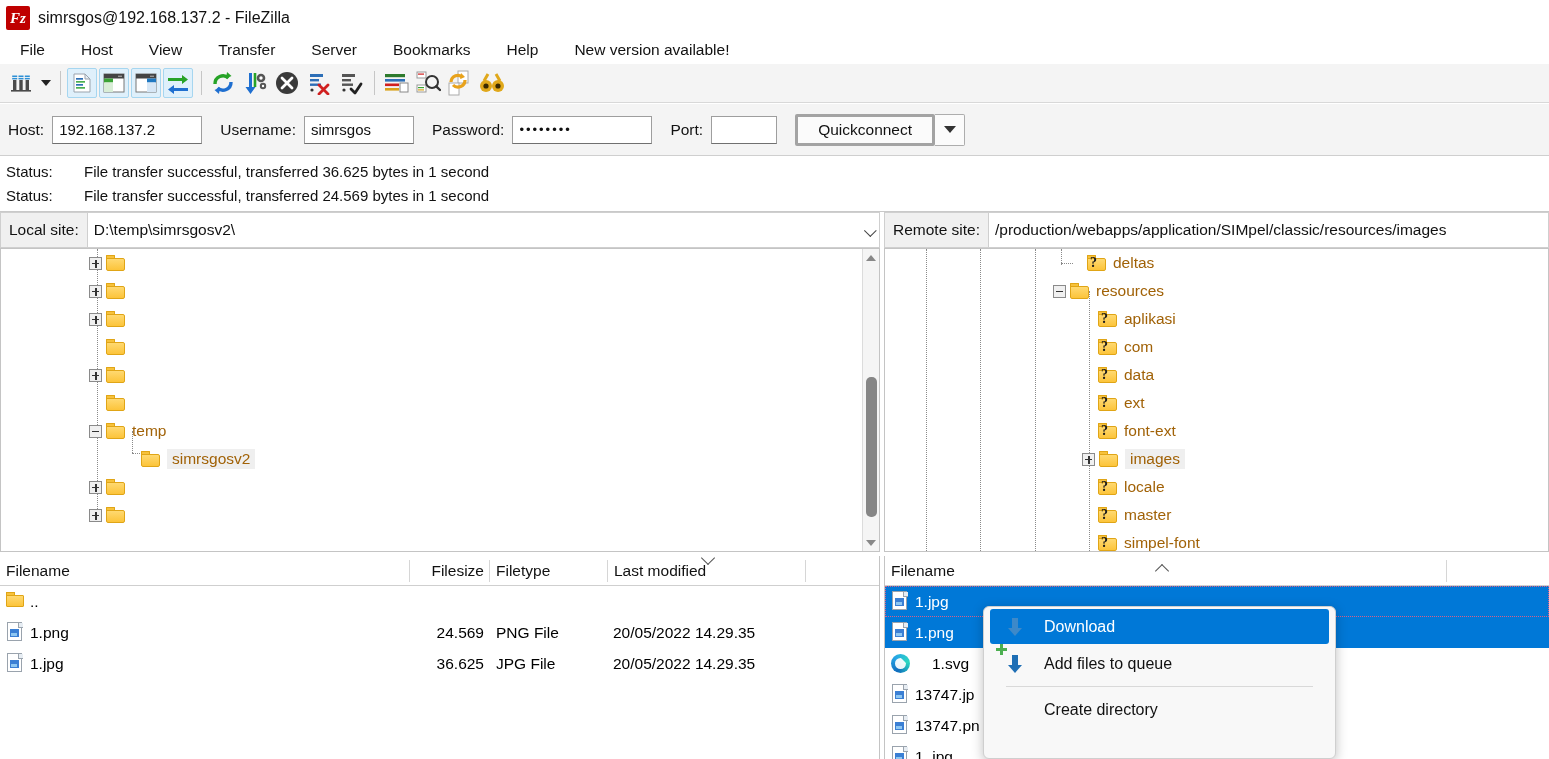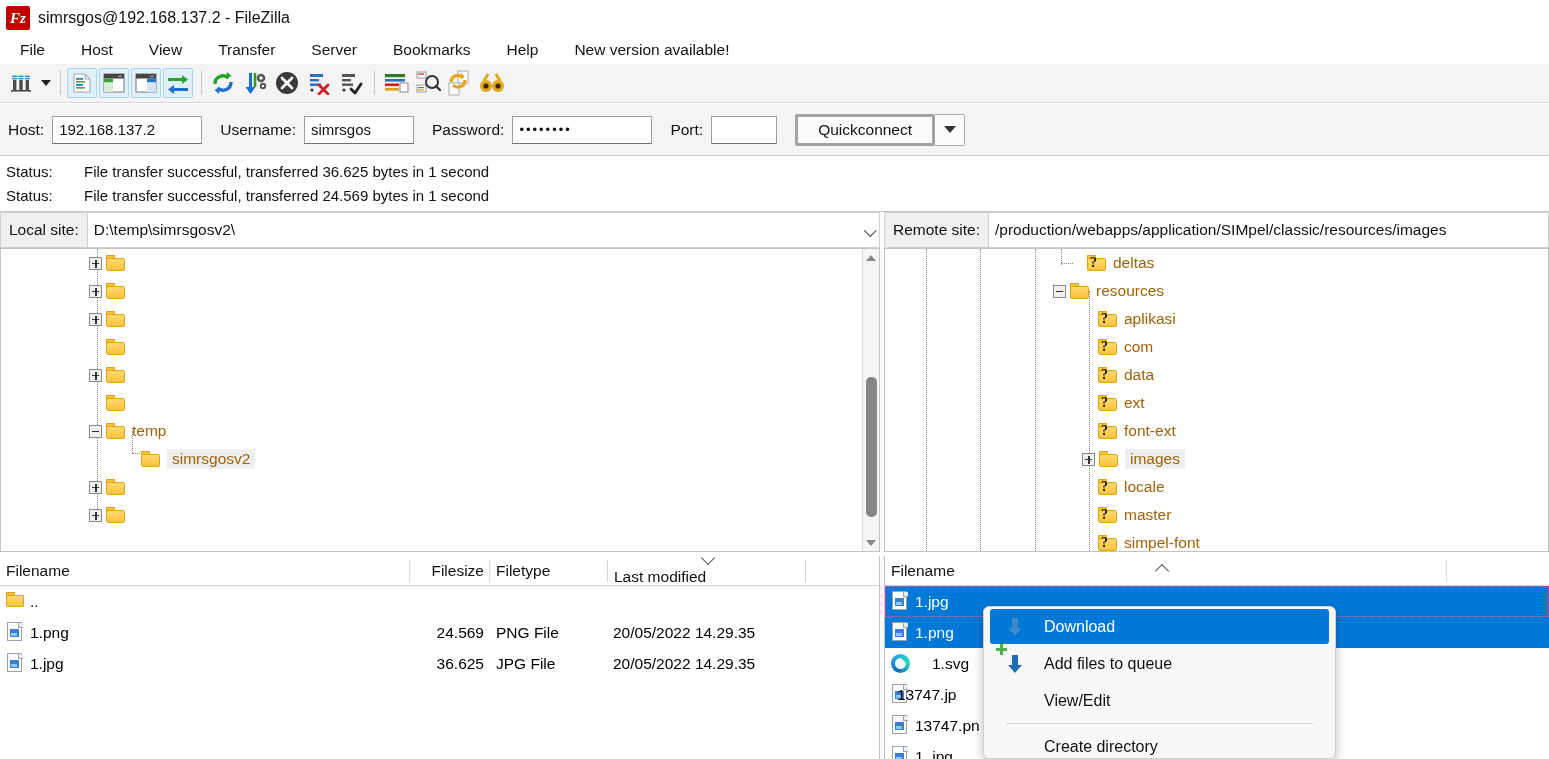--- a/index.html
+++ b/index.html
@@ -649,21 +649,21 @@
         <span class="divider"></span>
       </div>
       <div class="lcol" style="left:410px; width:80px; justify-content:flex-end; padding-right:6px;">
         <span>Filesize</span>
         <span class="divider"></span>
       </div>
       <div class="lcol" style="left:490px; width:118px;">
         <span>Filetype</span>
         <span class="divider"></span>
       </div>
-      <div class="lcol" style="left:608px; width:198px;align-items:flex-end;">
+      <div class="lcol" style="left:608px; width:198px;">
         <span>Last modified</span>
         <span class="sort-chev" style="left:95px; top:-3px;"></span>
         <span class="divider"></span>
       </div>
       <div class="lcol" style="left:806px; width:56px;"></div>
     </div>
 
     <div class="lrow" style="top:30px;">
       <span class="cell" style="left:6px; top:6px;">
         <span class="fsmall" style="display:inline-block;"><span class="t"></span><span class="b"></span></span>
@@ -720,21 +720,21 @@
       <span class="cell" style="left:6px; top:6px;">
         <span class="edge-icon" style="display:inline-block;"></span>
       </span>
       <span class="cell" style="left:47px;">1.svg</span>
     </div>
 
     <div class="lrow" style="top:123px;">
       <span class="cell" style="left:7px; top:5px;">
         <span class="doc-icon" style="display:inline-block;"><span class="pg"></span><span class="fold"></span><span class="thumb"></span></span>
       </span>
-      <span class="cell" style="left:12px;">13747.jp</span>
+      <span class="cell" style="left:30px;">13747.jp</span>
     </div>
 
     <div class="lrow" style="top:154px;">
       <span class="cell" style="left:7px; top:5px;">
         <span class="doc-icon" style="display:inline-block;"><span class="pg"></span><span class="fold"></span><span class="thumb"></span></span>
       </span>
       <span class="cell" style="left:30px;">13747.pn</span>
     </div>
 
     <div class="lrow" style="top:185px;">
@@ -751,22 +751,19 @@
         <span class="arrow-dn"><span class="shaft"></span><span class="head"></span></span>
       </span>
       <span>Download</span>
     </div>
     <div class="ctx-item">
       <span class="ctx-icon">
         <span class="arrow-dn dark"><span class="shaft"></span><span class="head"></span><span class="plus-badge"></span></span>
       </span>
       <span>Add files to queue</span>
     </div>
-    <div class="ctx-item">
-      <span>View/Edit</span>
-    </div>
     <div class="ctx-sep"></div>
     <div class="ctx-item">
       <span>Create directory</span>
     </div>
   </div>
 
 </div>
 
 </body></html>

